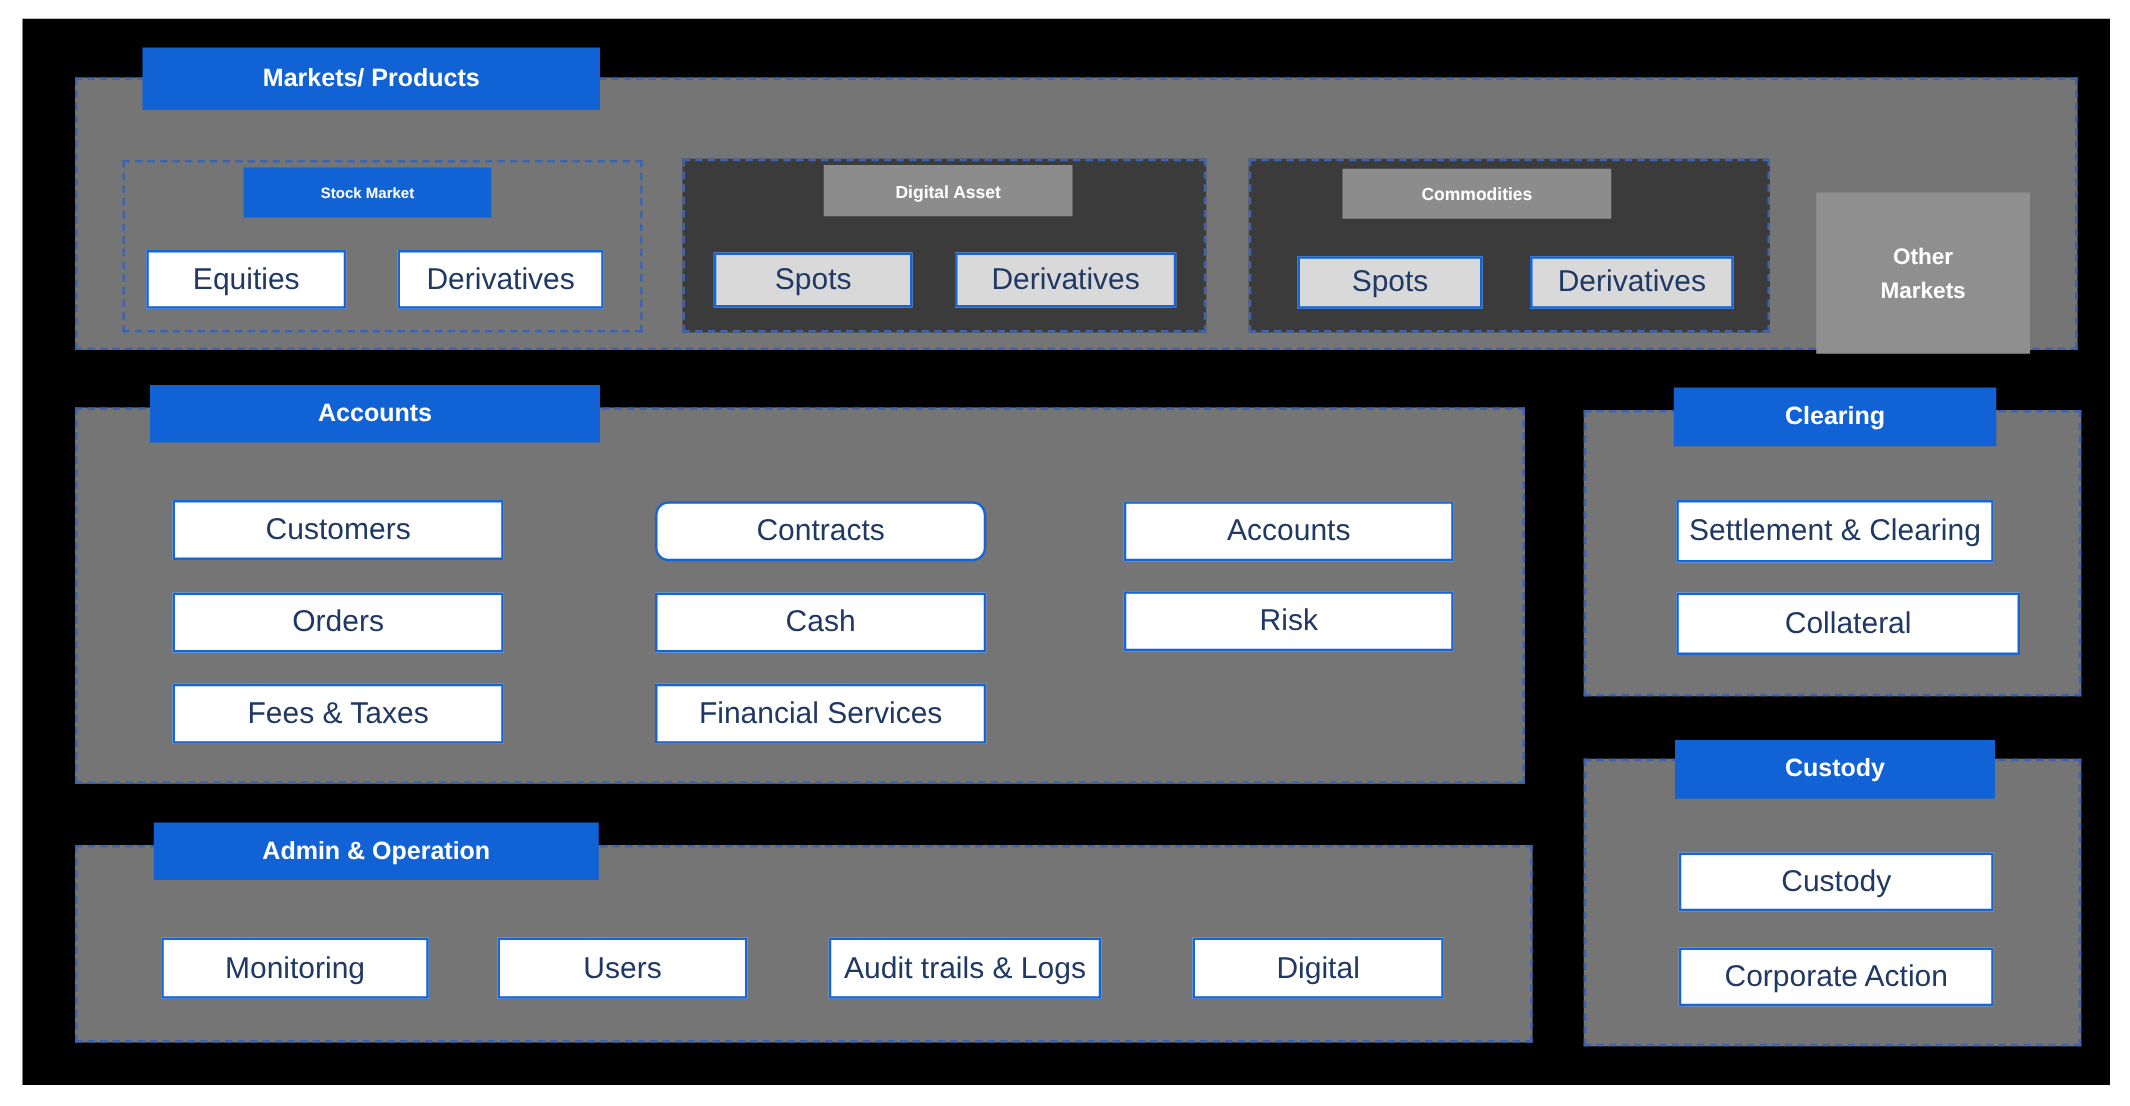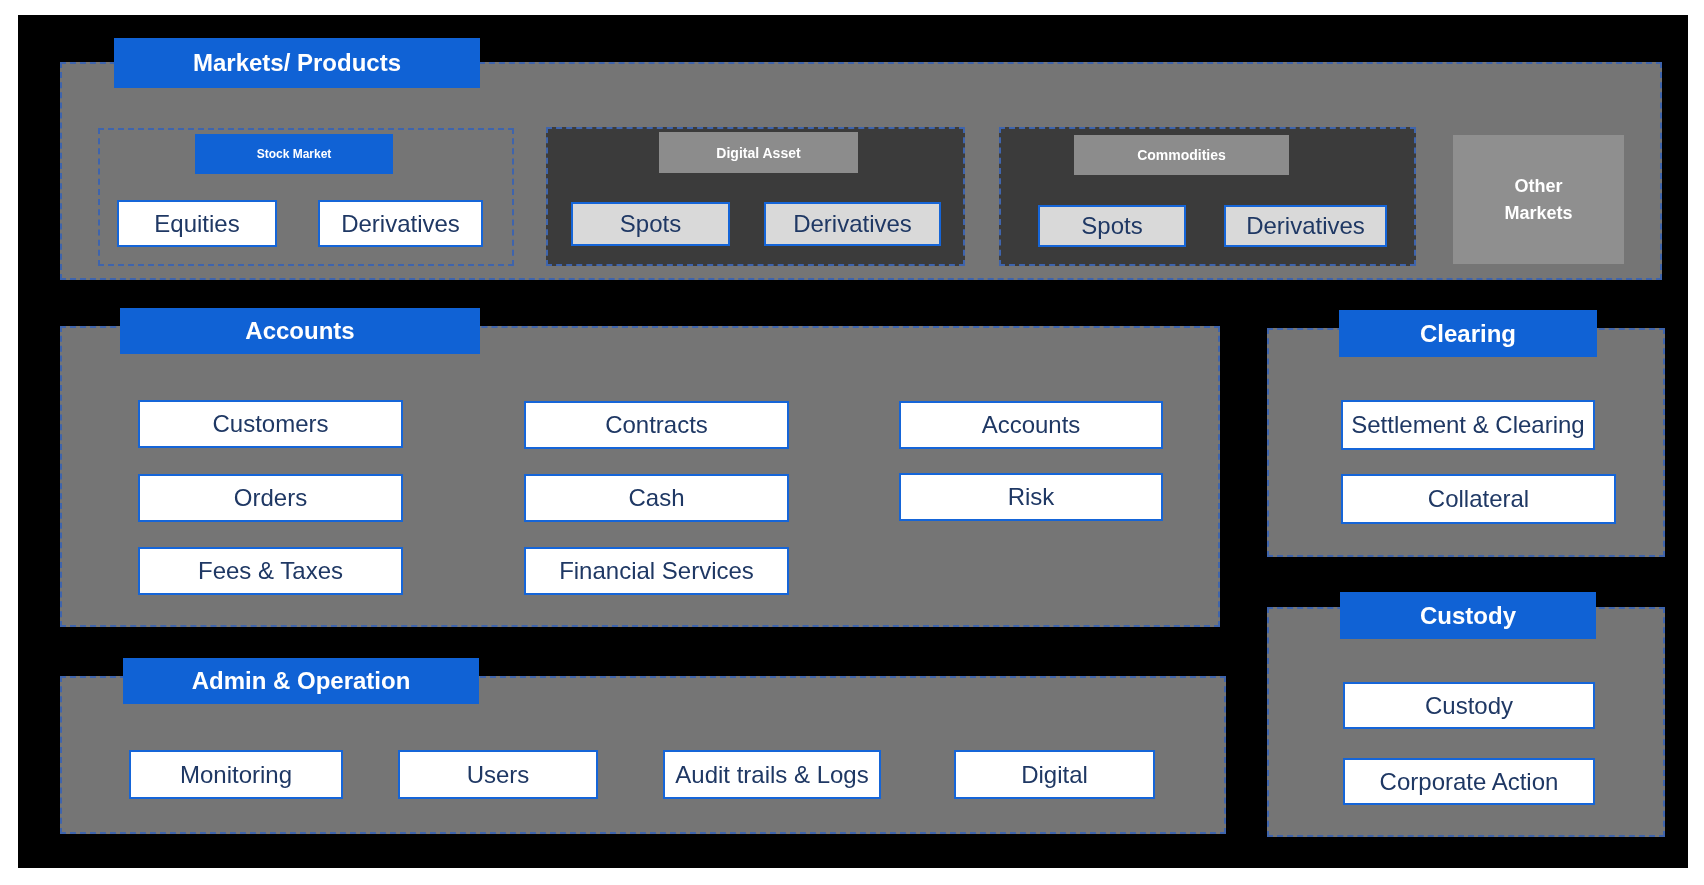--- a/index.html
+++ b/index.html
@@ -12,42 +12,42 @@
     background:#000000;
   }
   .panel{
     position:absolute;background:#757575;
     border:2px dashed #3e64ad;box-sizing:border-box;
   }
   .panel.dark{background:#3b3b3b;}
   .panel.nofill{background:transparent;}
   .hdr{
     position:absolute;background:#1062d5;color:#ffffff;
-    font-weight:bold;font-size:24px;
+    font-weight:bold;font-size:20px;
     display:flex;align-items:center;justify-content:center;
     box-sizing:border-box;z-index:5;
   }
   .subhdr{
     position:absolute;background:#8c8c8c;color:#ffffff;
     font-weight:bold;font-size:14px;
     display:flex;align-items:center;justify-content:center;
     box-sizing:border-box;z-index:5;
   }
   .item{
     position:absolute;background:#ffffff;border:2px solid #1565d8;
     color:#1f3864;font-size:24px;
     display:flex;align-items:center;justify-content:center;
     box-sizing:border-box;z-index:4;
   }
   .item.light{background:#d9d9d9;}
   .plain-box{
     position:absolute;background:#8f8f8f;color:#ffffff;
     font-weight:bold;font-size:18px;line-height:1.45;
     display:flex;align-items:center;justify-content:center;text-align:center;
-    box-sizing:border-box;z-index:4;padding:0 30px;
+    box-sizing:border-box;z-index:4;padding:0 30px;margin-top:19px;
   }
 </style>
 </head>
 <body>
 
 <div class="canvas">
 
   <div class="panel" style="left:42px;top:47px;width:1602px;height:218px;"></div>
   <div class="hdr" style="left:96px;top:23px;width:366px;height:50px;">
     <span>Markets/ Products</span>
@@ -98,21 +98,21 @@
   <div class="item" style="left:120px;top:385px;width:265px;height:48px;">
     <span>Customers</span>
   </div>
   <div class="item" style="left:120px;top:459px;width:265px;height:48px;">
     <span>Orders</span>
   </div>
   <div class="item" style="left:120px;top:532px;width:265px;height:48px;">
     <span>Fees &amp; Taxes</span>
   </div>
 
-  <div class="item" style="left:506px;top:386px;width:265px;height:48px;">
+  <div class="item" style="left:506px;top:386px;width:265px;height:48px;border-radius:11px;">
     <span>Contracts</span>
   </div>
   <div class="item" style="left:506px;top:459px;width:265px;height:48px;">
     <span>Cash</span>
   </div>
   <div class="item" style="left:506px;top:532px;width:265px;height:48px;">
     <span>Financial Services</span>
   </div>
 
   <div class="item" style="left:881px;top:386px;width:264px;height:48px;">

